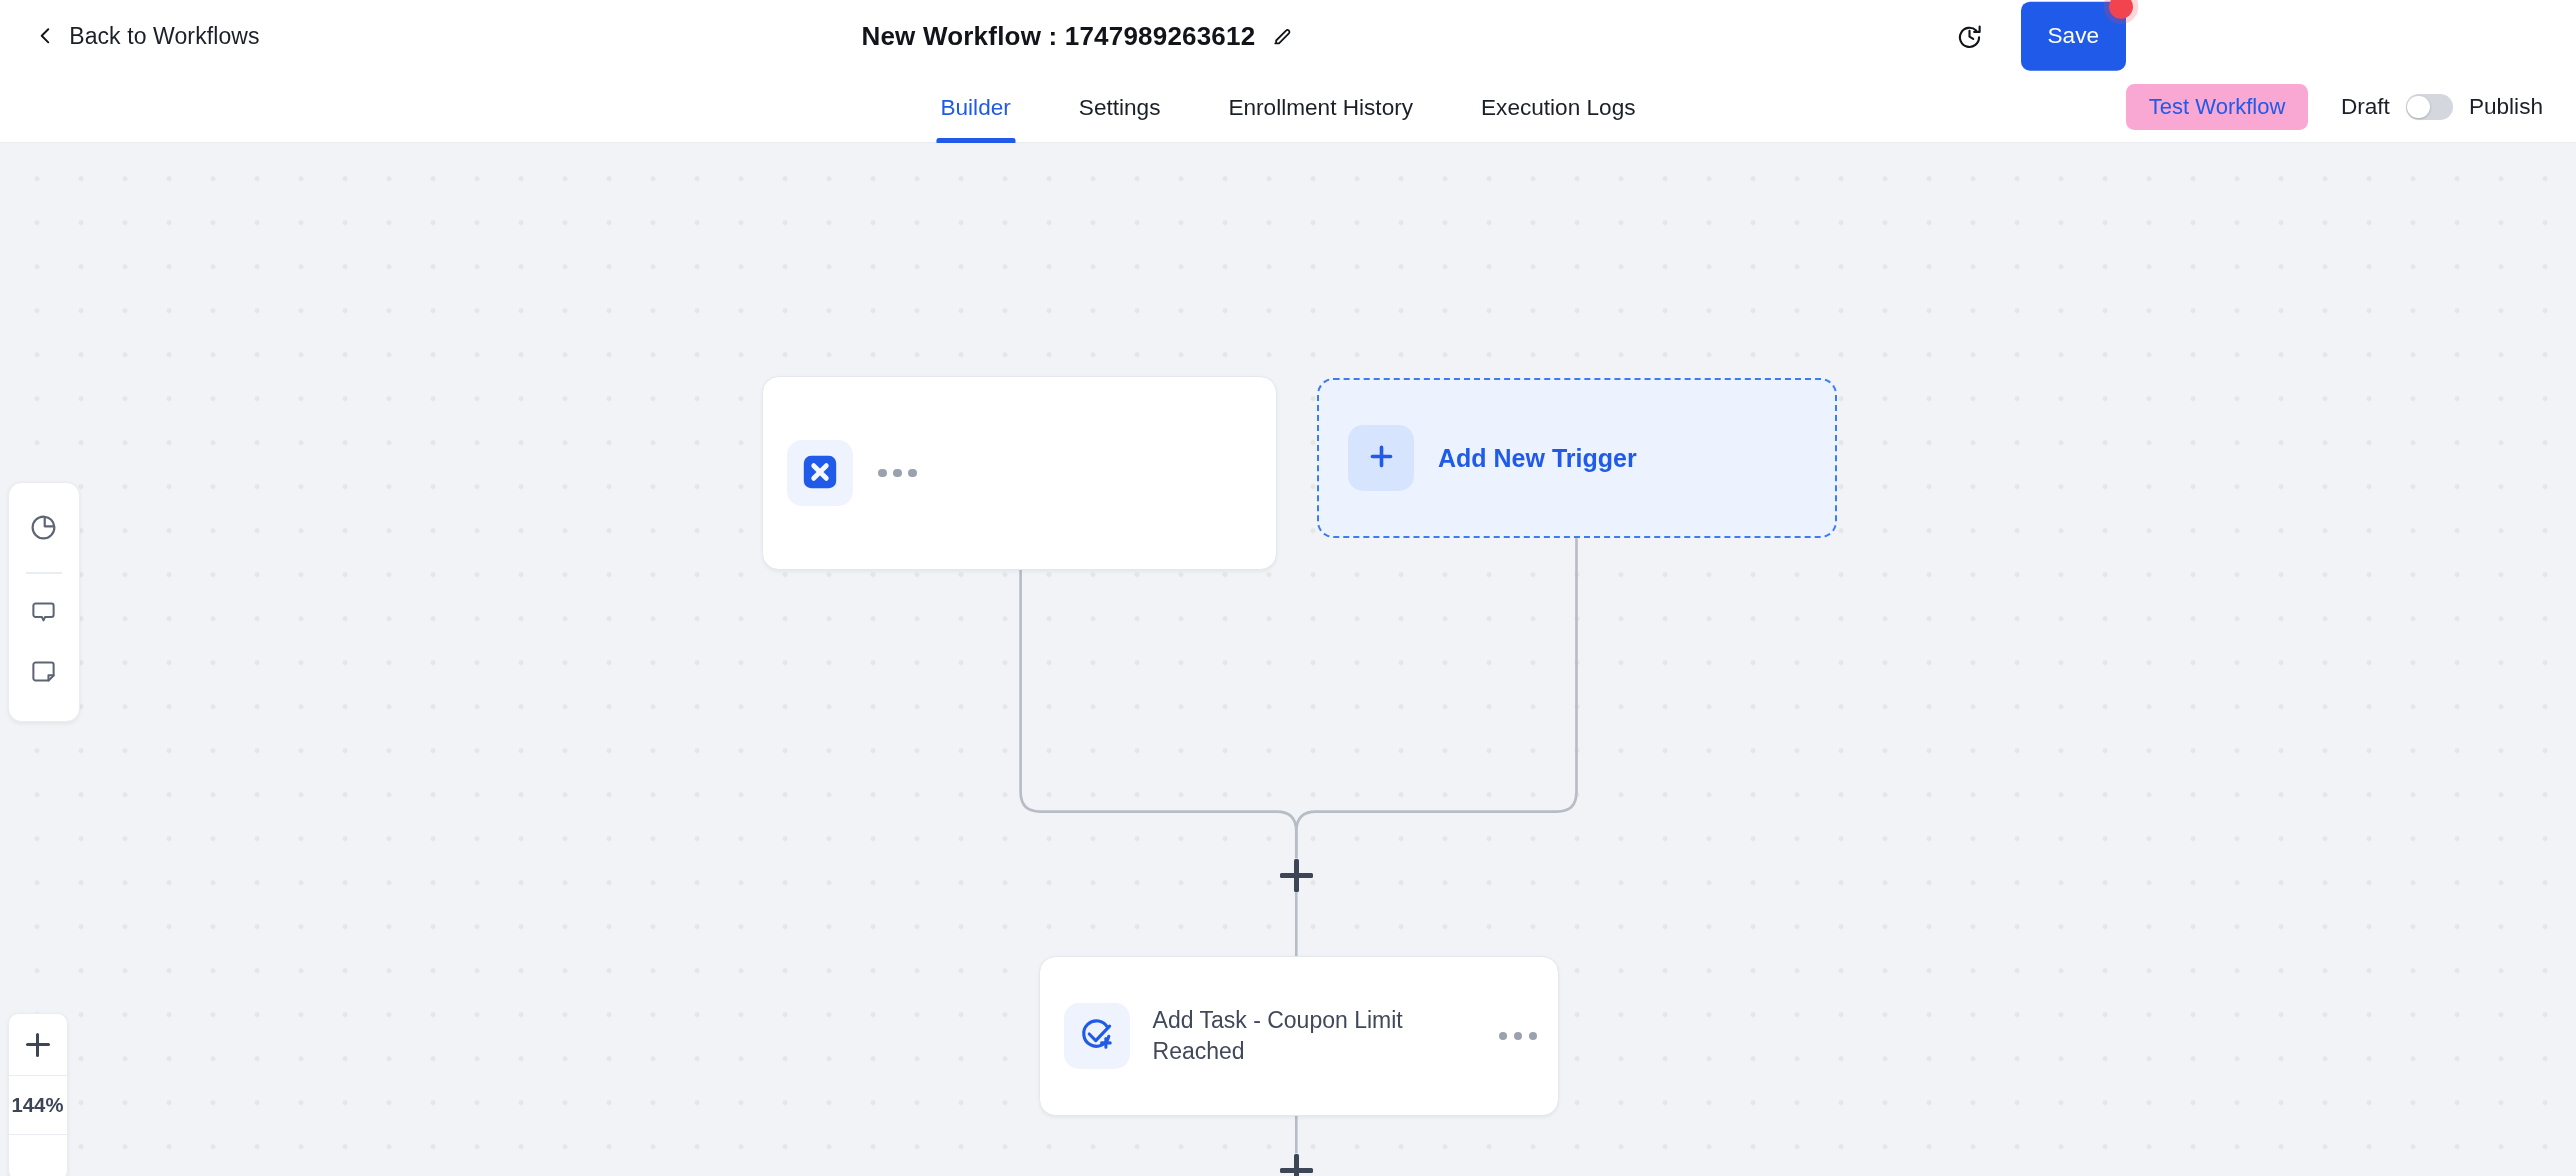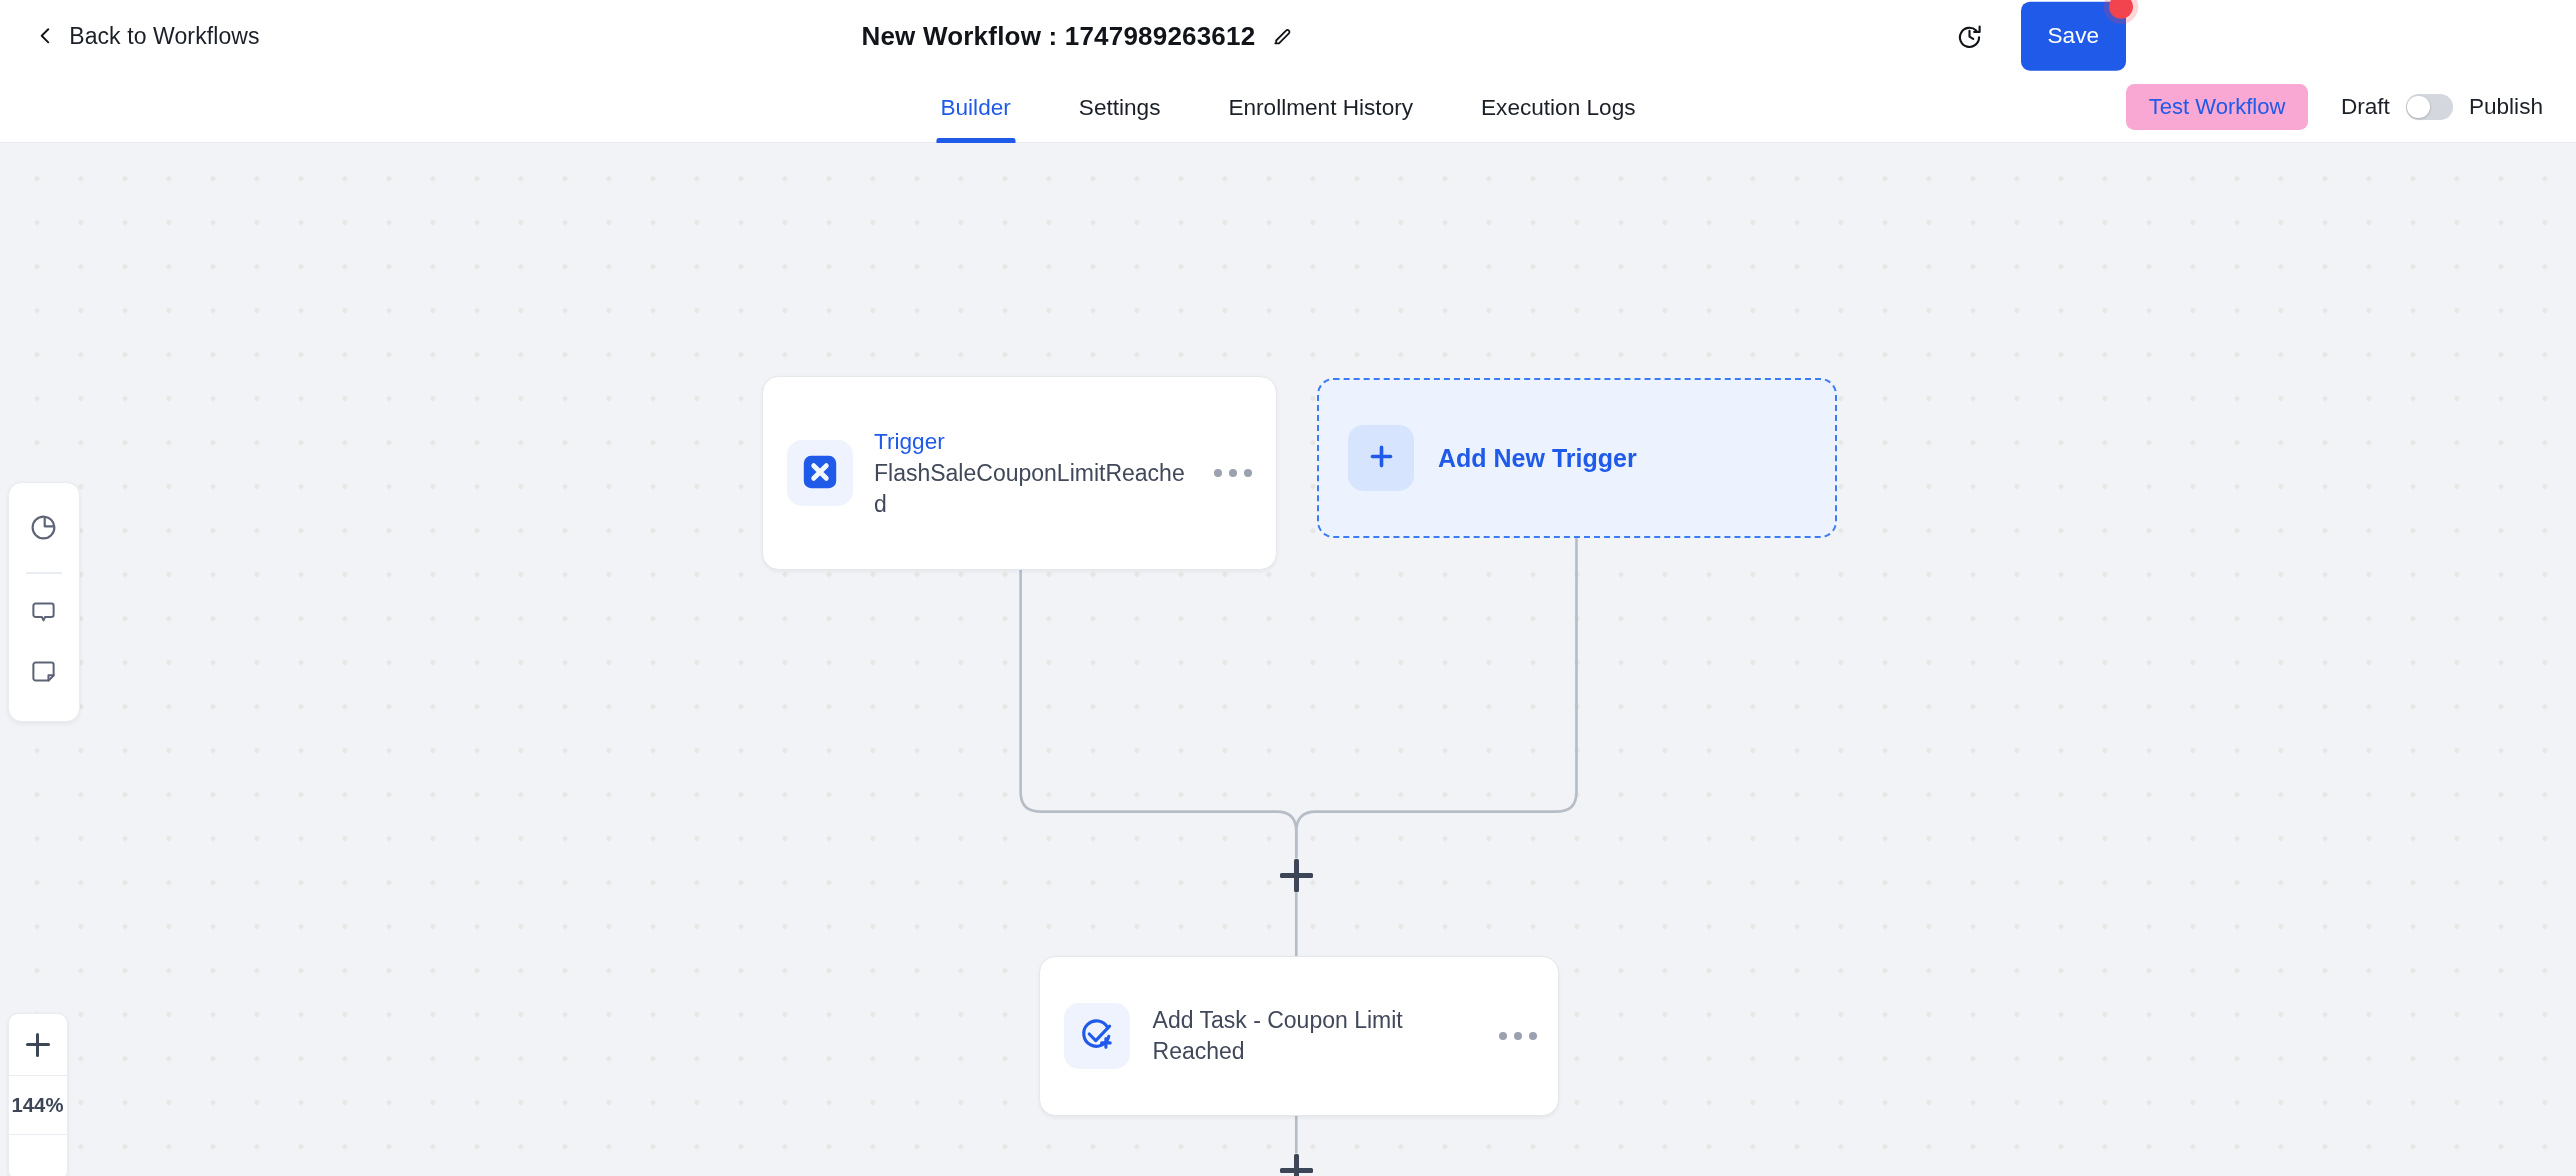--- a/index.html
+++ b/index.html
@@ -327,24 +327,20 @@
 
     <div class="node" id="trigger-node">
       <div class="node-icon-box">
         <span>
           <svg viewBox="0 0 40 40" width="36" height="36">
             <rect x="2" y="2" width="36" height="36" rx="8" fill="#1f5ae8"></rect>
             <path d="M13 13 L27 27 M27 13 L13 27" stroke="#f4f7fe" stroke-width="5.4" stroke-linecap="round"></path>
           </svg>
         </span>
       </div>
-      <div class="node-text">
-        <div class="node-kicker">Trigger</div>
-        <div class="node-name">FlashSaleCouponLimitReached</div>
-      </div>
       <div class="dots-menu">
         <i></i>
         <i></i>
         <i></i>
       </div>
     </div>
 
     <div id="add-trigger-node">
       <div class="node-icon-box">
         <span>

